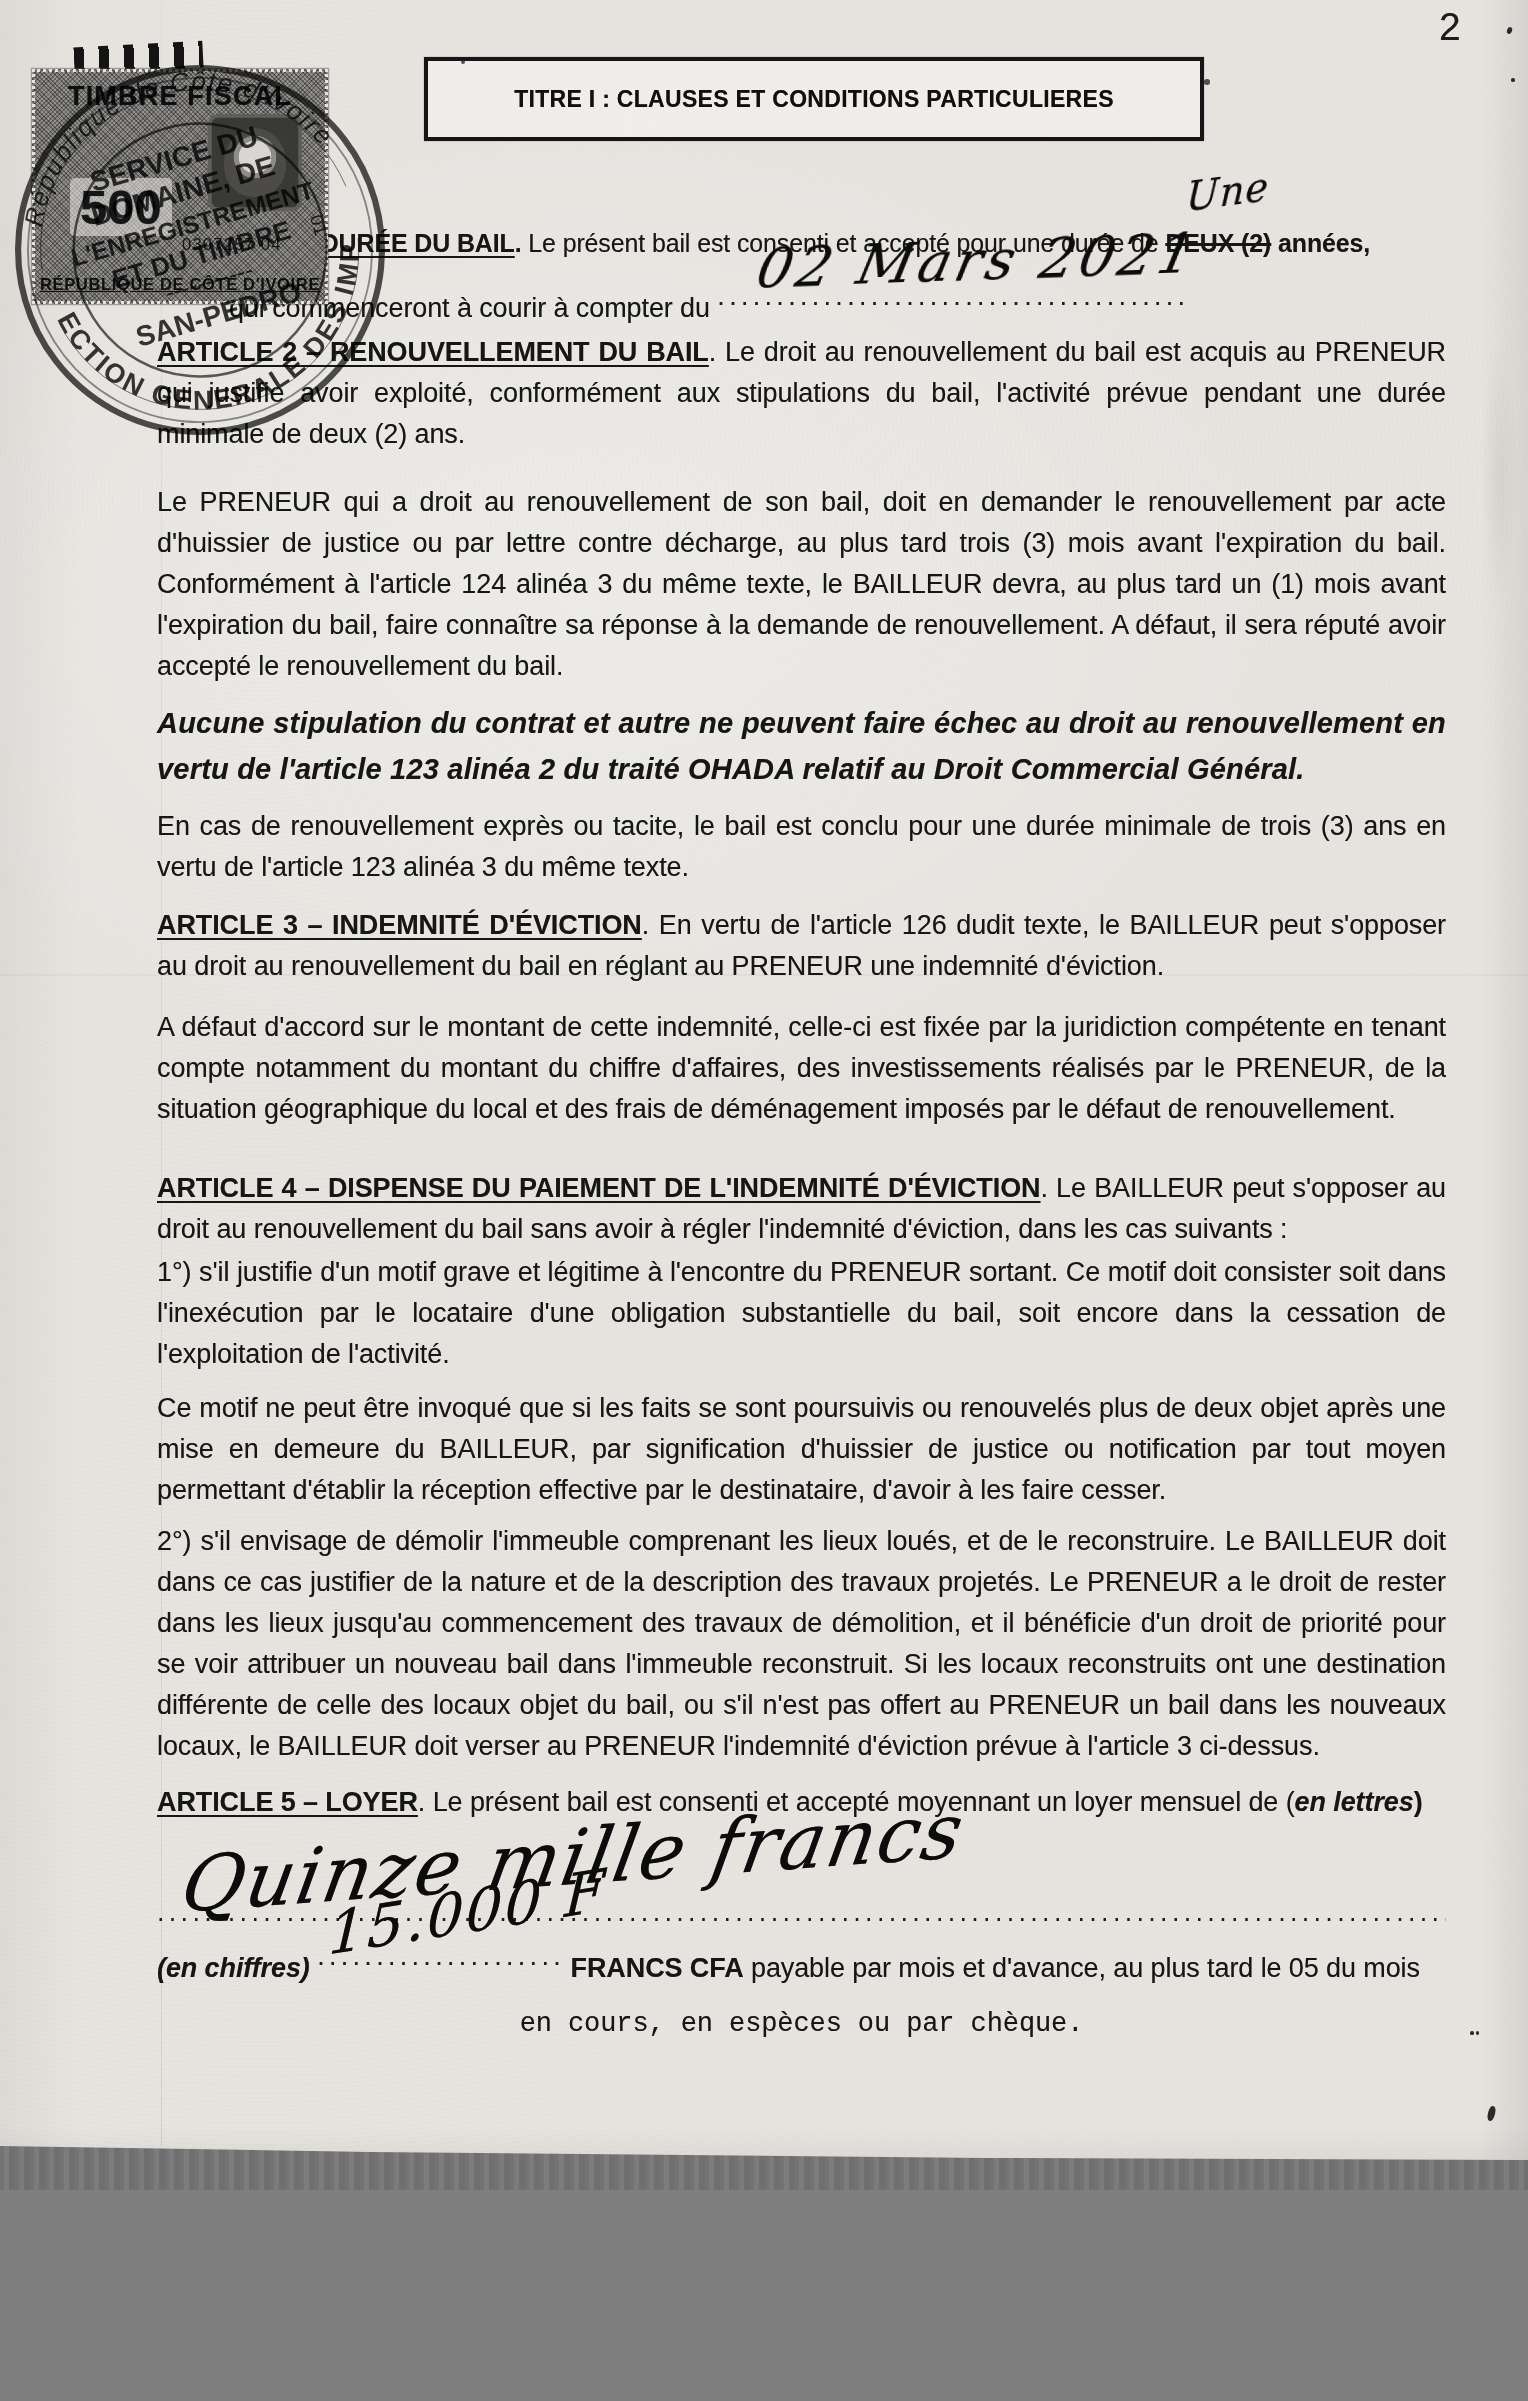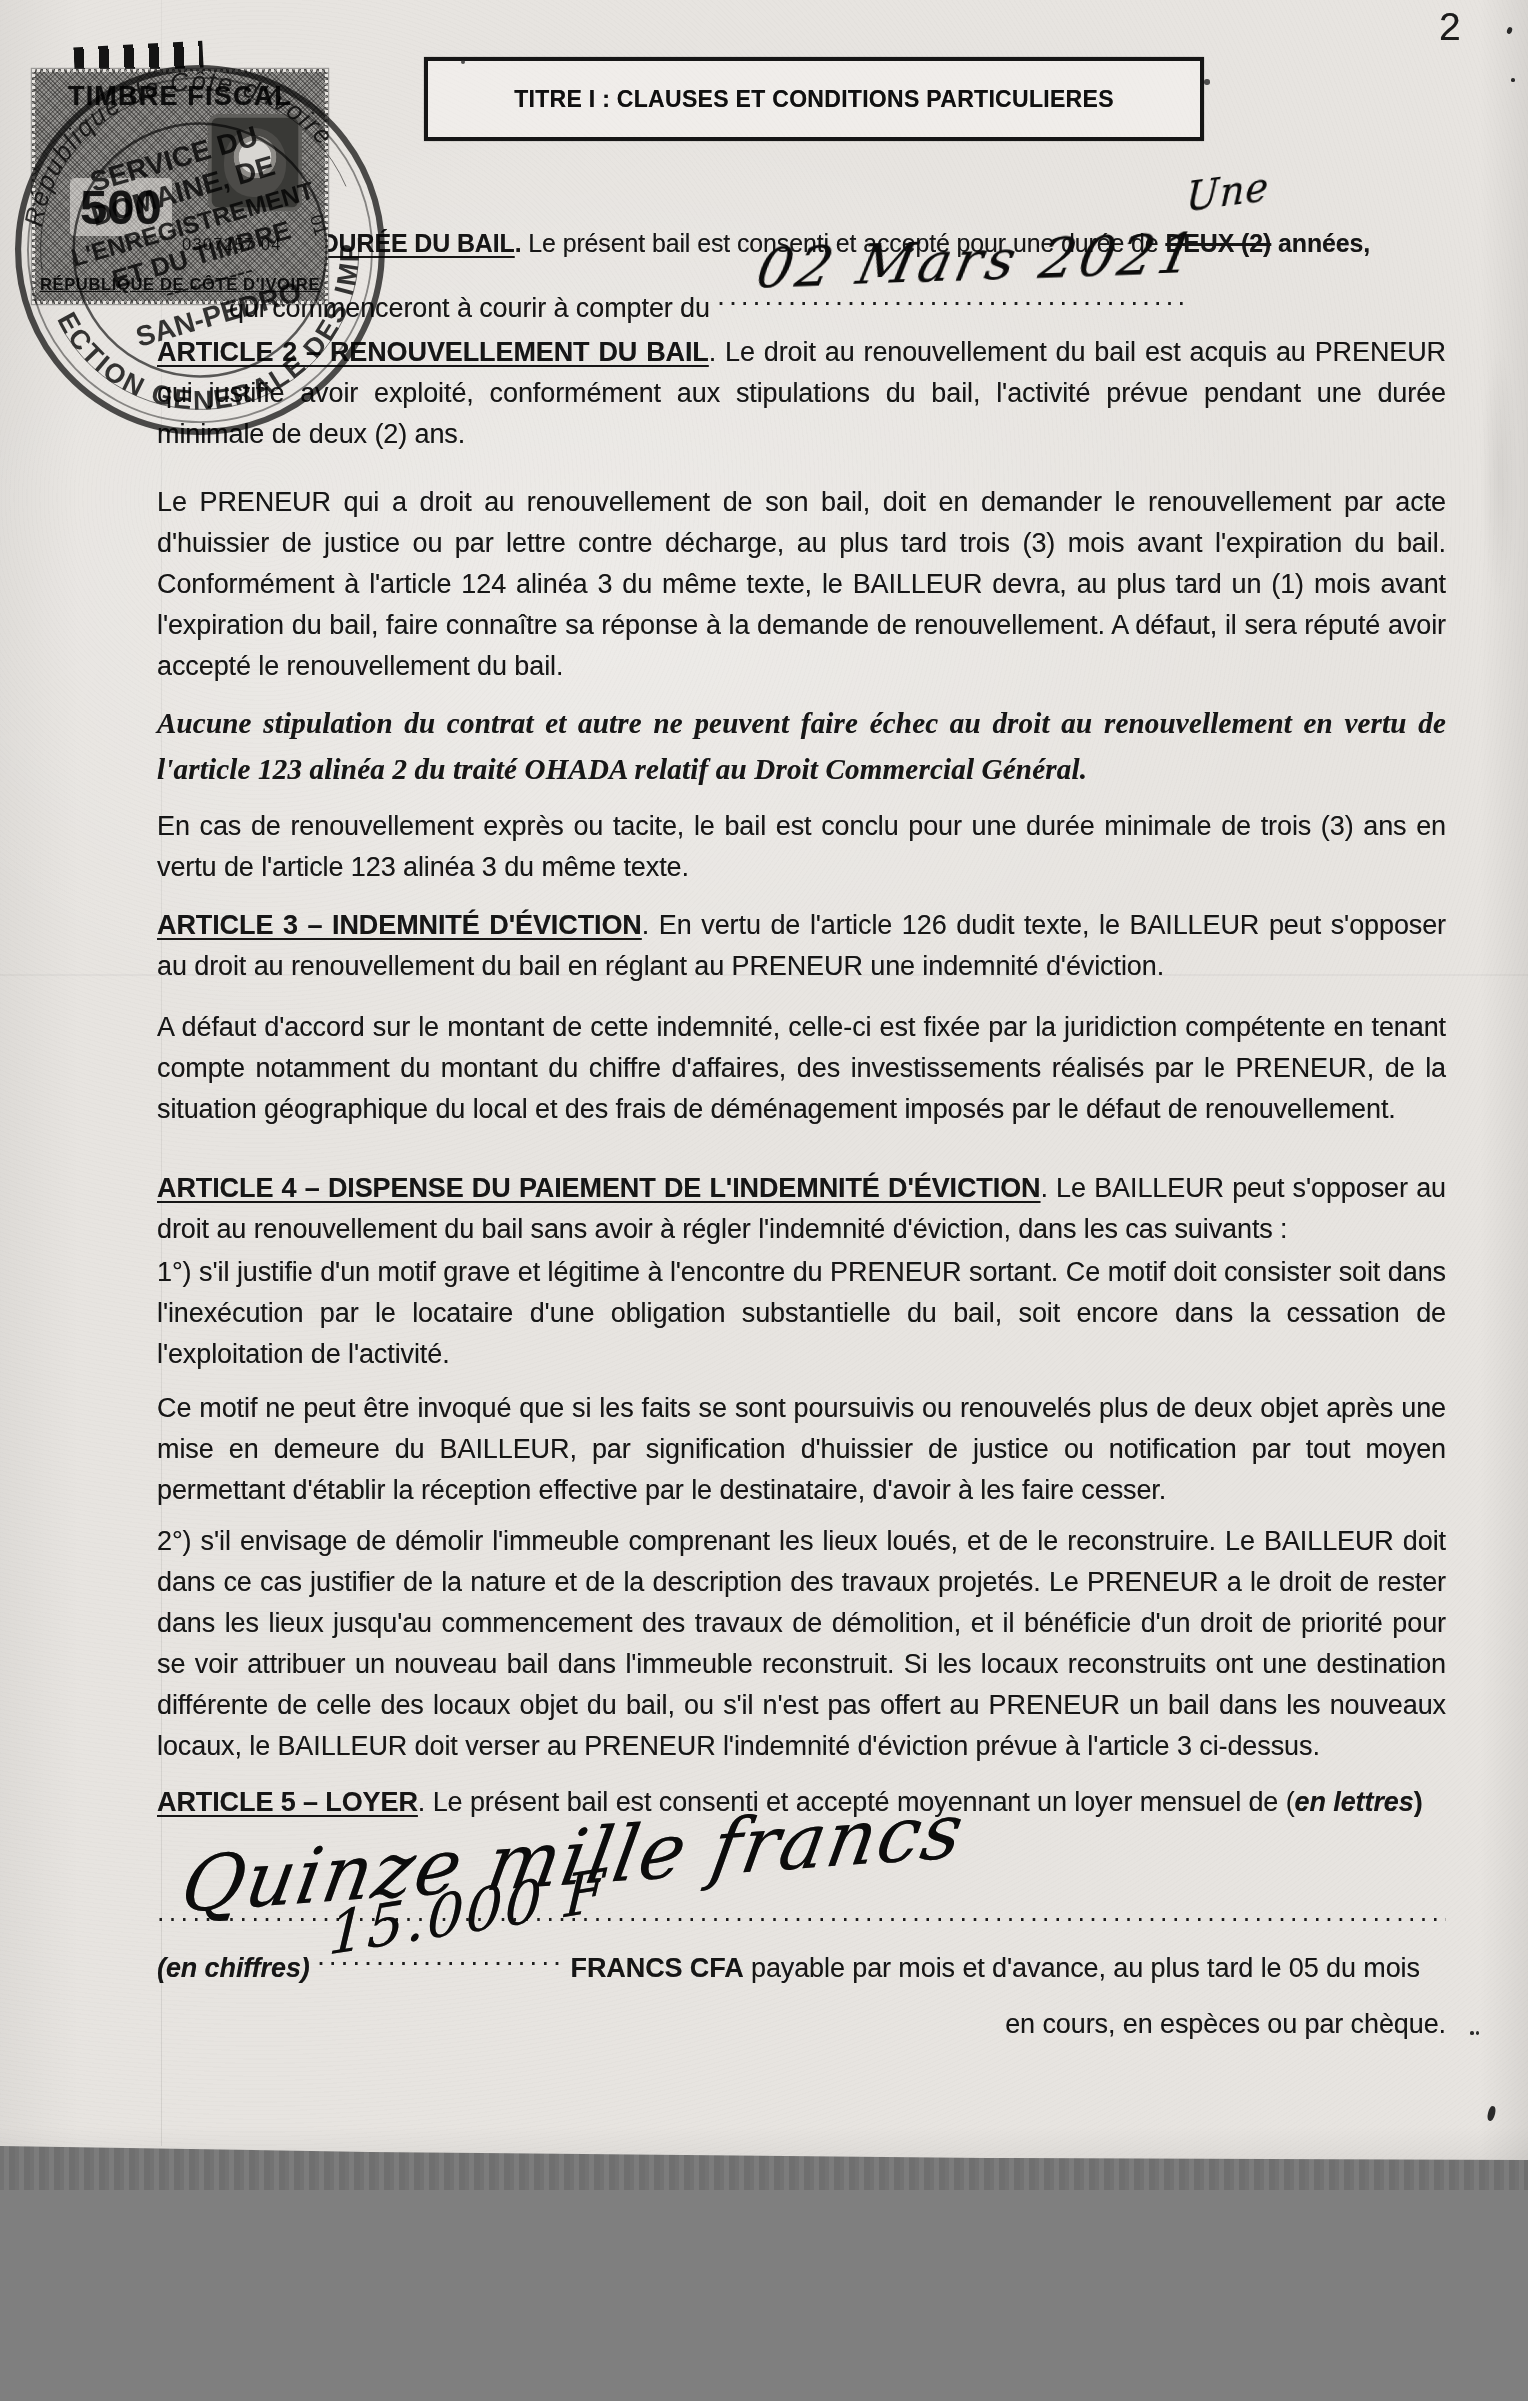--- a/index.html
+++ b/index.html
@@ -27,21 +27,21 @@
   .titlebox{position:absolute;left:424px;top:57px;width:772px;height:76px;border:4.3px solid #161616;
          background:rgba(250,249,246,.45);display:flex;align-items:center;justify-content:center;
          font-weight:bold;font-size:23px;letter-spacing:0.3px;color:#101010;
          text-shadow:0 0 0.6px rgba(0,0,0,.55);box-shadow:0 0 1.2px rgba(0,0,0,.4);}
 
   .para{position:absolute;left:157px;width:1289px;font-size:27px;line-height:41px;text-align:justify;
         letter-spacing:-0.1px;color:#161616;text-shadow:0 0 0.6px rgba(25,25,25,.42);}
   .h{font-weight:bold;text-decoration:underline;text-decoration-thickness:1.8px;text-underline-offset:4.3px;}
   .b{font-weight:bold;}
   .bi{font-weight:bold;font-style:italic;}
-  .serifit{font-family:Liberation Serif, serif;font-style:italic;font-weight:bold;
+  .serifit{font-family:Liberation Sans, sans-serif;font-style:italic;font-weight:bold;
         font-size:29px;line-height:46px;letter-spacing:0.2px;text-align:justify;}
   .nowrap{white-space:nowrap;text-align:left;transform:scaleX(.94);transform-origin:left center;font-size:26.5px;}
 
   .hand{font-family:"DejaVu Serif",serif;font-style:italic;color:#0c0c0c;
         text-shadow:0 0 0.6px rgba(0,0,0,.55);}
   .struckwrap{position:relative;display:inline-block;}
   .struck{font-weight:bold;text-decoration:line-through;text-decoration-thickness:3.1px;}
   .hand-une{position:absolute;left:22px;top:-52px;font-size:41px;transform:rotate(-7deg) skewX(-10deg);
         letter-spacing:1.2px;white-space:nowrap;}
   .dotwrap{position:relative;display:inline-block;vertical-align:baseline;overflow:visible;}
@@ -171,21 +171,21 @@
     <div class="para" style="top:1782px;">
       <span class="h">ARTICLE 5 – LOYER</span><span>. Le présent bail est consenti et accepté moyennant un loyer mensuel de (</span><span class="bi">en lettres</span><span class="b">)</span>
     </div>
     <div class="a5dotsline">........................................................................................................................................................................</div>
     <div class="hand a5hand">Quinze  mille  francs</div>
     <div class="para" style="top:1936px;text-align:left;">
       <span class="bi">(en chiffres)</span>
       <span class="dotwrap"><span class="dots" style="width:246px;">..............................</span><span class="hand hand-fig">15.000 F</span></span>
       <span class="b">FRANCS CFA</span><span> payable par mois et d'avance, au plus tard le 05 du mois</span>
     </div>
-    <div class="para" style="top:2004px;text-align:right;">en cours,  en espèces ou par chèque.</div>
+    <div class="para" style="top:2004px;text-align:center;font-family:Liberation Mono, monospace;">en cours,  en espèces ou par chèque.</div>
 
     <div class="spk" id="spk-a"></div>
     <div class="spk" id="spk-b"></div>
     <div class="spk" id="spk-c"></div>
     <div class="spk" id="spk-d"></div>
     <div class="spk" id="spk-e1"></div>
     <div class="spk" id="spk-e2"></div>
     <div class="spk" id="spk-f"></div>
   </div>
 </div>

